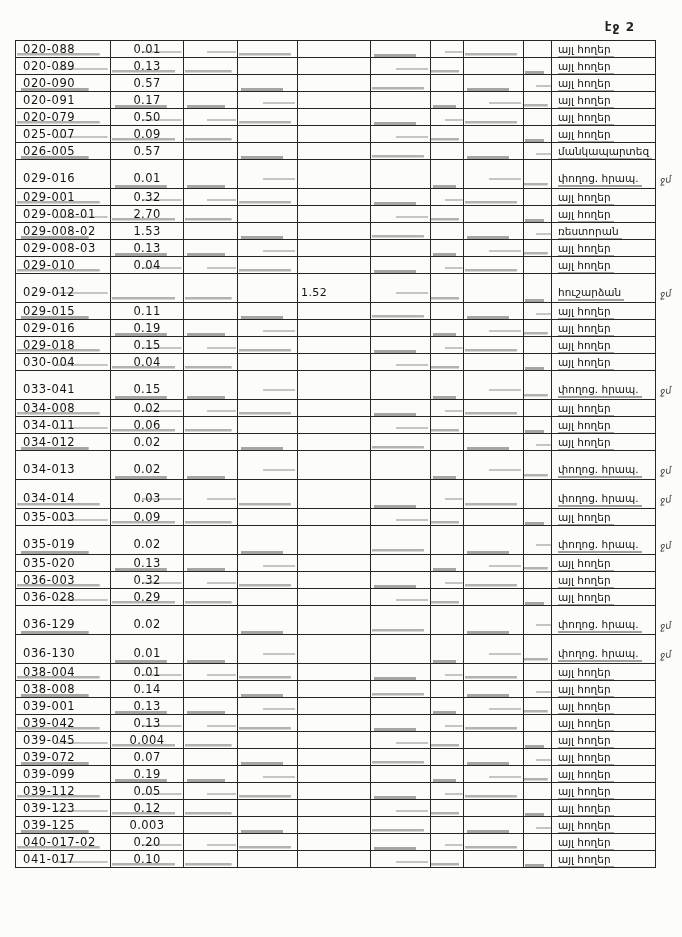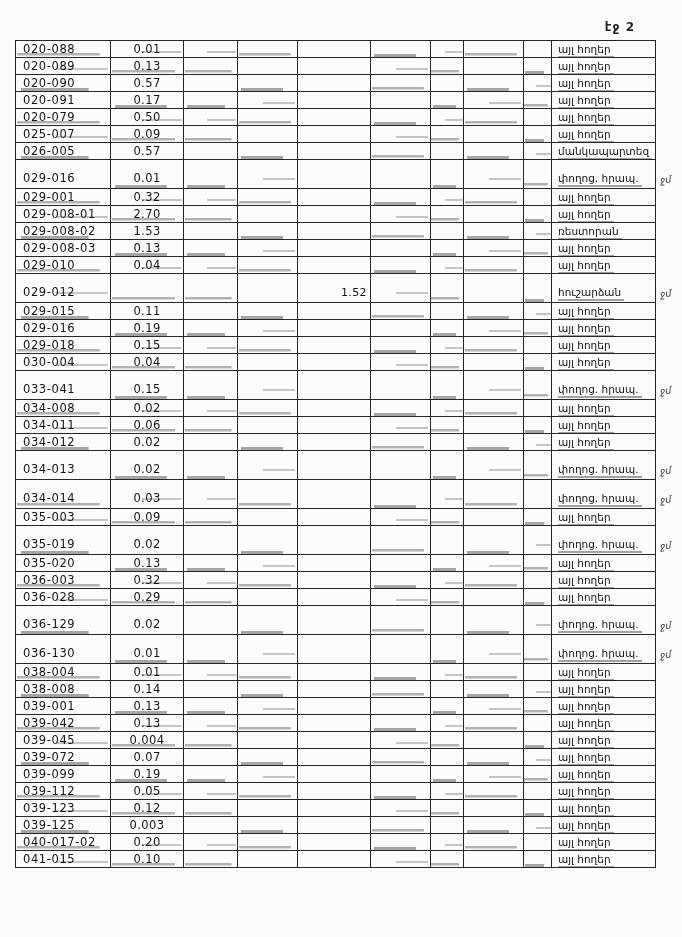--- a/index.html
+++ b/index.html
@@ -26,21 +26,21 @@
     height:16px;
     padding:0 3px;
     font-size:11px;
     vertical-align:middle;
     white-space:nowrap;
     overflow:hidden;
   }
   tr.tall td{height:25px;vertical-align:bottom;padding-bottom:3px;}
   td.id-cell{padding-left:7px;letter-spacing:.6px;font-size:11.5px;}
   td.area-cell{text-align:center;font-size:11.5px;letter-spacing:.4px;}
-  td.mid-cell{text-align:right;font-size:11px;letter-spacing:.4px;}
+  td.mid-cell{text-align:left;font-size:11px;letter-spacing:.4px;}
   td.label-cell{font-size:10.5px;padding-left:6px;}
   td.label-cell .u{
     display:inline-block;
     box-shadow:0 2px 0 rgba(85,85,85,.55);
     padding:0 3px 1px 0;
   }
   td.margin-cell{
     border:none;background:none;
     font-size:9.5px;font-style:italic;color:#3d3d3d;
     padding-left:4px;
@@ -617,21 +617,21 @@
         <td class="st1"></td>
         <td class="mid-cell"></td>
         <td class="st3"></td>
         <td class="st2"></td>
         <td class="st1"></td>
         <td class="st0"></td>
         <td class="label-cell"><span class="u">այլ հողեր</span></td>
         <td class="margin-cell"></td>
       </tr>
       <tr class="row">
-        <td class="id-cell st2">041-015</td>
+        <td class="id-cell st2">041-017</td>
         <td class="area-cell st1">0.10</td>
         <td class="st1"></td>
         <td class="st0"></td>
         <td class="mid-cell"></td>
         <td class="st2"></td>
         <td class="st1"></td>
         <td class="st0"></td>
         <td class="st3"></td>
         <td class="label-cell"><span class="u">այլ հողեր</span></td>
         <td class="margin-cell"></td>

